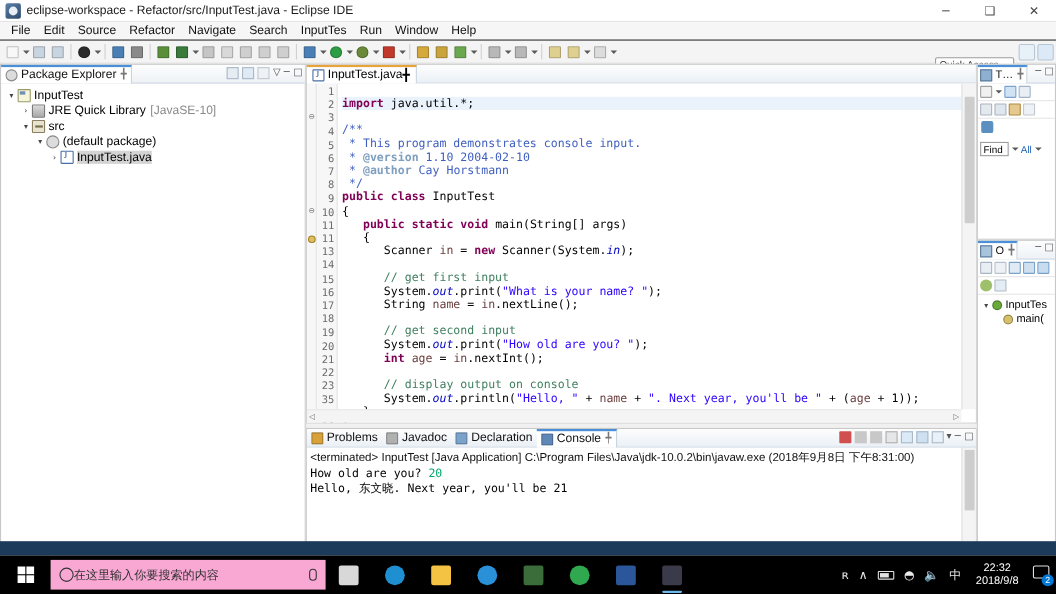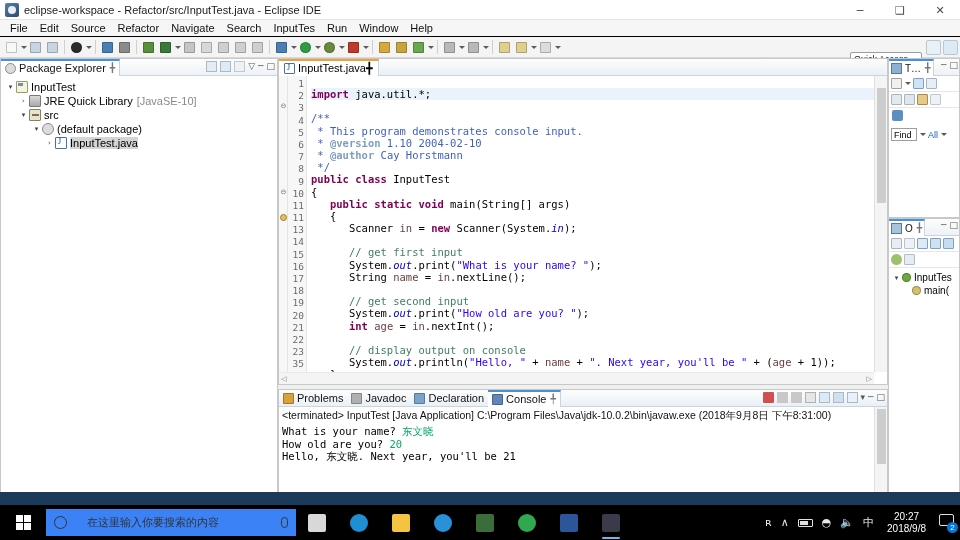--- a/index.html
+++ b/index.html
@@ -195,22 +195,22 @@
 
   
   .taskbar{
     position:absolute; left:0; bottom:0; width:960px; height:35px;
     background:#000000; display:flex; align-items:center;
   }
   .start-btn{ width:46px; height:35px; display:flex; align-items:center; justify-content:center;}
   .win-logo{ width:15px; height:15px; display:grid; grid-template-columns:7px 7px; grid-template-rows:7px 7px; gap:1px;}
   .win-logo span{ background:#fff; display:block; }
   .search-box{
-    width:250px; height:27px; background:#3b82f6; display:flex; align-items:center;
-    padding:0 8px; gap:20px;
+    width:250px; height:27px; background:#f9a8d4; display:flex; align-items:center;
+    padding:0 8px; gap:0;
   }
   .search-circle{ width:13px; height:13px; border:1.6px solid #333; border-radius:50%; flex:none;}
   .search-text{ font-size:11px; color:#333; flex:1; white-space:nowrap; overflow:hidden;}
   .mic{ width:7px; height:11px; border:1.4px solid #333; border-radius:4px; flex:none;}
   .tb-item{ width:42px; height:35px; display:flex; align-items:center; justify-content:center; position:relative;}
   .tb-item.running:after{ content:""; position:absolute; bottom:1px; left:12px; width:18px; height:2px; background:#6fb7e8; border-radius:1px;}
   .tray{ margin-left:auto; display:flex; align-items:center; height:35px; padding-right:4px; gap:9px; color:#fff;}
   .tray-ico{ font-size:11px; color:#e8e8e8; font-family:"DejaVu Sans", sans-serif;}
   .clock{ display:flex; flex-direction:column; align-items:center; justify-content:center; font-size:10px; color:#fff; line-height:12px; padding:0 4px;}
   .notif{ width:17px; height:17px; position:relative; }
@@ -482,21 +482,20 @@
           <span class="vt-ico" style="background:#cfe0f0;border:1px solid #a9b9c9"></span>
           <span class="vt-ico" style="background:#e9f0f7;border:1px solid #a9b9c9"></span>
           <span class="vt-min">▾</span>
           <span class="vt-min">─</span>
           <span class="vt-max">□</span>
         </div>
         </div>
       <div class="console-body">
         <div class="cons-head">&lt;terminated&gt; InputTest [Java Application] C:\Program Files\Java\jdk-10.0.2\bin\javaw.exe (2018年9月8日 下午8:31:00)</div>
         <div id="console-lines">
-            <div class="cons-line"><span>What is your name? </span><span class="cons-in">东文晓</span></div>
             <div class="cons-line"><span>How old are you? </span><span class="cons-in">20</span></div>
             <div class="cons-line"><span>Hello, 东文晓. Next year, you'll be 21</span></div>
           </div>
       </div>
       <div class="cons-vscroll">
         <div class="cons-vthumb"></div>
       </div>
       <div class="cons-hscroll">
         <span>◁</span>
         <span>▷</span>
@@ -621,21 +620,21 @@
     <div class="tray">
       <span class="tray-ico">ʀ</span>
       <span class="tray-ico">∧</span>
       <span style="display:inline-block;width:15px;height:8px;border:1.3px solid #e0e0e0;border-radius:1px;position:relative">
         <span style="position:absolute;left:1px;top:1px;width:8px;height:4px;background:#e0e0e0;display:block"></span>
       </span>
       <span class="tray-ico">◓</span>
       <span class="tray-ico">🔈</span>
       <span class="tray-ico">中</span>
       <span class="clock">
-        <span>20:27</span>
+        <span>22:32</span>
         <span>2018/9/8</span>
       </span>
       <span class="notif">
         <span style="display:block;width:15px;height:12px;border:1.4px solid #e0e0e0;border-radius:2px"></span>
         <span class="notif-badge">2</span>
       </span>
     </div>
   </div>
 </div>
 

